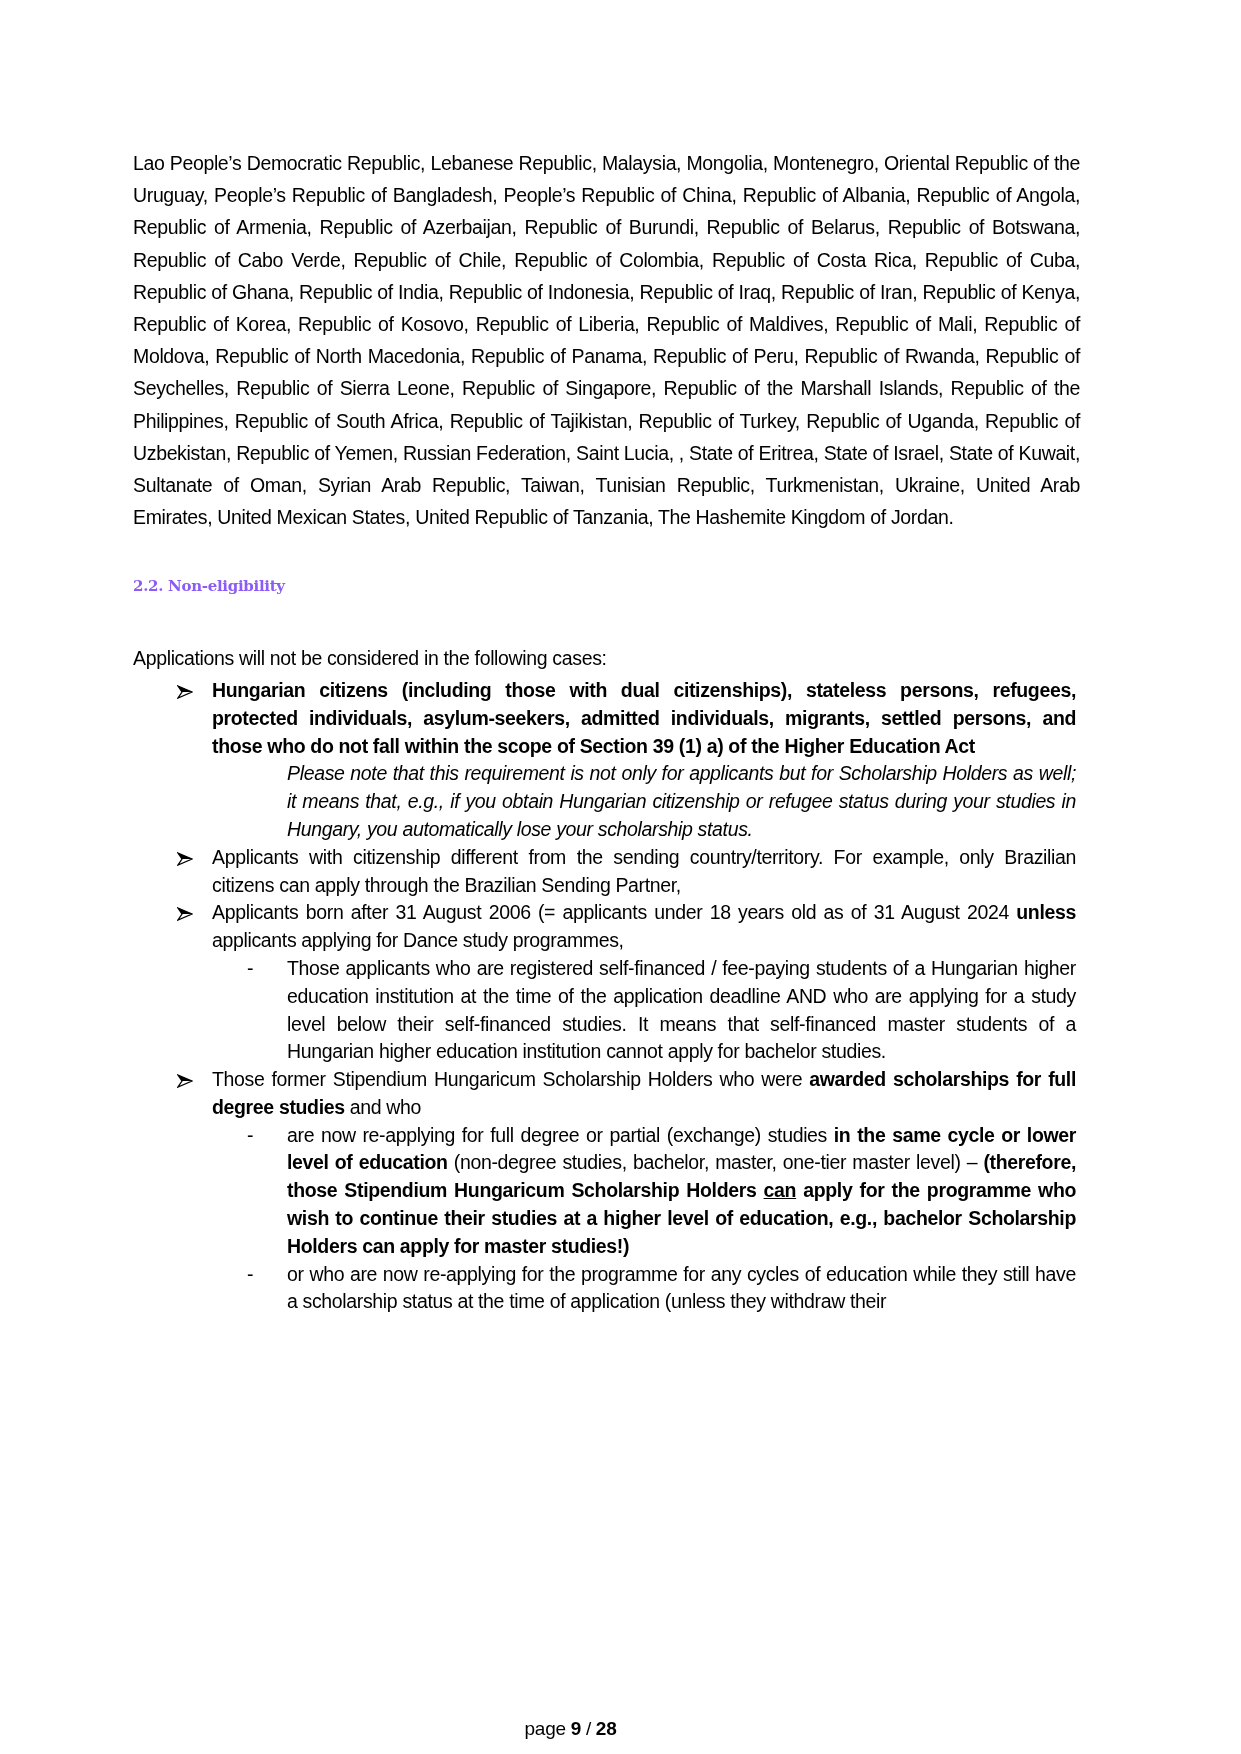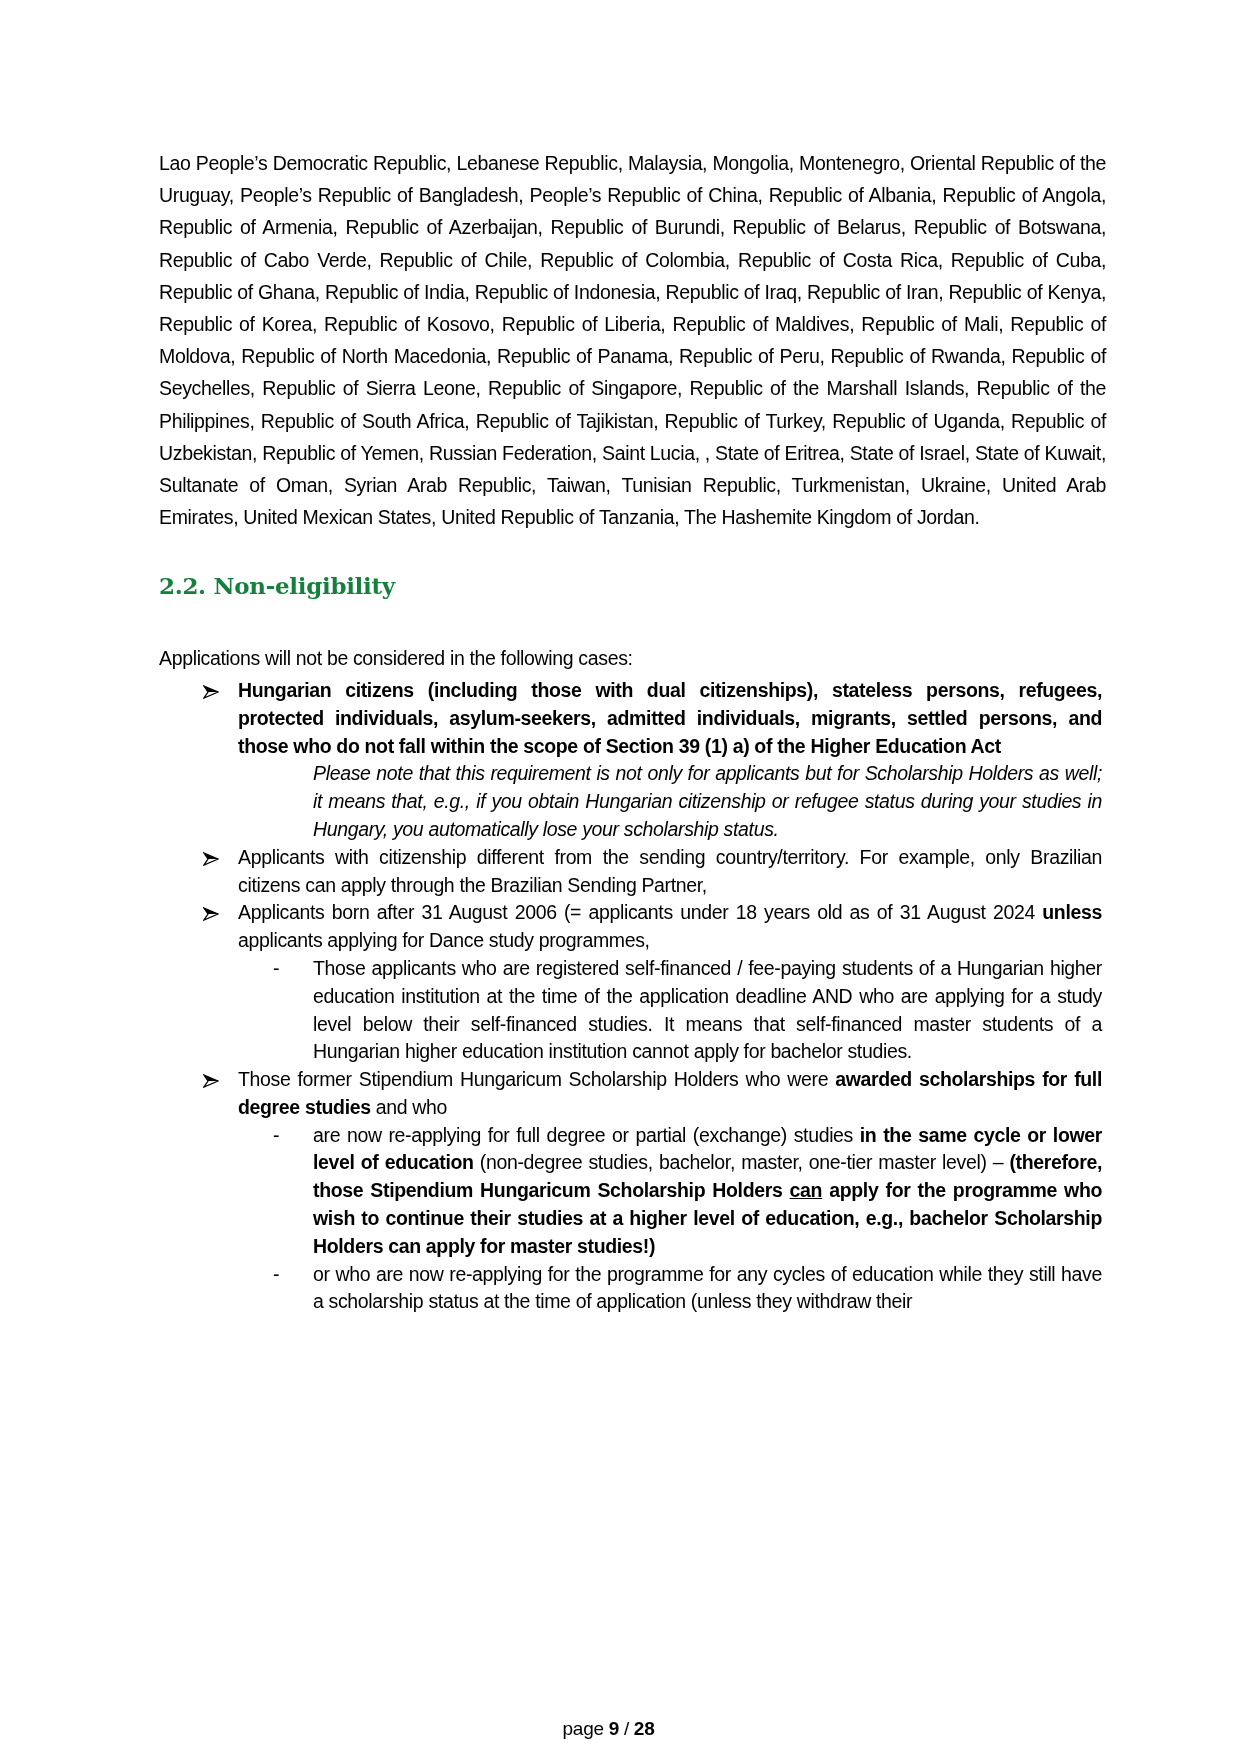--- a/index.html
+++ b/index.html
@@ -6,41 +6,41 @@
     body {
       width: 1241px;
       height: 1754px;
       position: relative;
       overflow: hidden;
       font-family: "Liberation Sans", sans-serif;
       color: #000000;
     }
     .page {
       position: absolute;
-      left: 159px;
+      left: 133px;
       top: 147px;
       width: 947px;
       font-size: 19.5px;
       line-height: 32.2px;
       letter-spacing: -0.35px;
     }
     .justify { text-align: justify; }
     .p-countries { margin: 0; }
     .p-note {
       margin: 0;
       margin-top: 54px;
       line-height: 27.5px;
     }
     .heading {
       margin: 0;
       margin-top: 38px;
       font-family: "DejaVu Serif", serif;
       font-weight: bold;
-      font-size: 23px;
-      color: #15803d;
+      font-size: 15px;
+      color: #8b5cf6;
       letter-spacing: -0.3px;
       line-height: 30px;
     }
     .list-intro {
       margin: 0;
       margin-top: 44px;
       font-weight: normal;
       line-height: 27.5px;
     }
     .list {
@@ -78,21 +78,20 @@
     }
     .u { text-decoration: underline; }
     .footer {
       position: absolute;
       left: 0;
       width: 1141px;
       top: 1718px;
       text-align: center;
       font-size: 19px;
       letter-spacing: -0.3px;
-      margin-left: 38px;
     }
     b { font-weight: bold; }
   </style>
 </head>
 <body>
 
 <div class="page">
 
   <p class="p-countries justify">Lao People’s Democratic Republic, Lebanese Republic, Malaysia, Mongolia, Montenegro, Oriental Republic of the Uruguay, People’s Republic of Bangladesh, People’s Republic of China, Republic of Albania, Republic of Angola, Republic of Armenia, Republic of Azerbaijan, Republic of Burundi, Republic of Belarus, Republic of Botswana, Republic of Cabo Verde, Republic of Chile,  Republic of Colombia, Republic of Costa Rica,  Republic of Cuba, Republic of Ghana, Republic of India, Republic of Indonesia, Republic of Iraq, Republic of Iran, Republic of Kenya, Republic of Korea, Republic of Kosovo,  Republic of Liberia, Republic of Maldives, Republic of Mali, Republic of Moldova, Republic of North Macedonia, Republic of Panama, Republic of Peru, Republic of Rwanda, Republic of Seychelles, Republic of Sierra Leone, Republic of Singapore, Republic of the Marshall Islands,  Republic of the Philippines,  Republic of South Africa, Republic of Tajikistan, Republic of Turkey, Republic of Uganda, Republic of Uzbekistan, Republic of Yemen, Russian Federation, Saint Lucia, , State of Eritrea,  State of Israel, State of Kuwait, Sultanate of Oman, Syrian Arab Republic, Taiwan, Tunisian Republic, Turkmenistan, Ukraine, United Arab Emirates, United Mexican States, United Republic of Tanzania, The Hashemite Kingdom of Jordan.</p>
 

